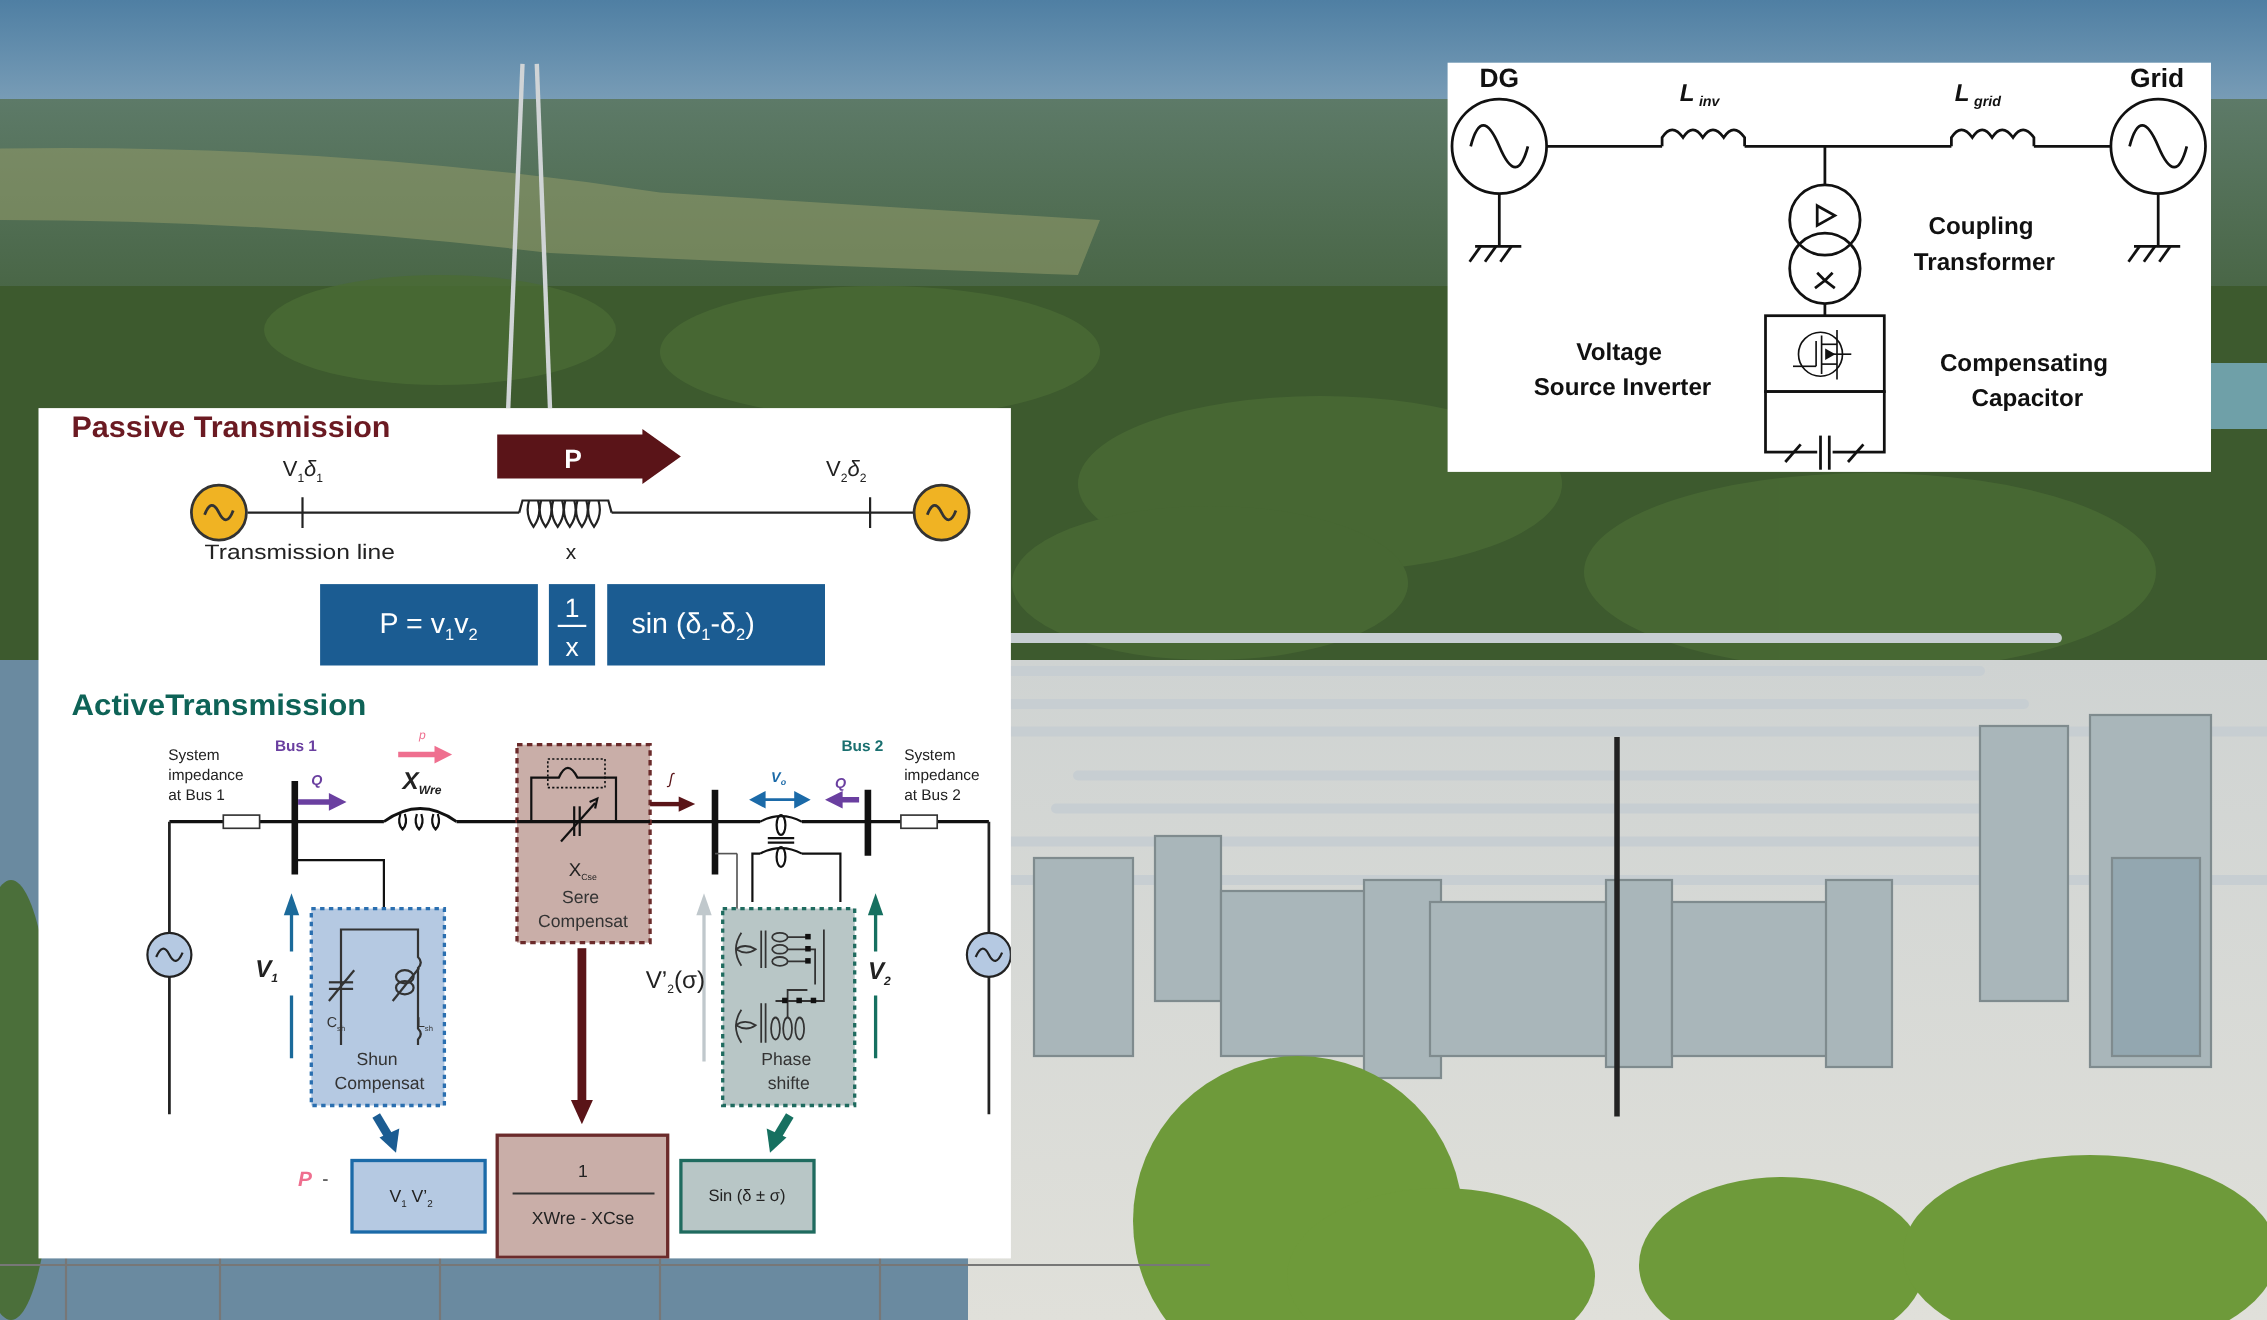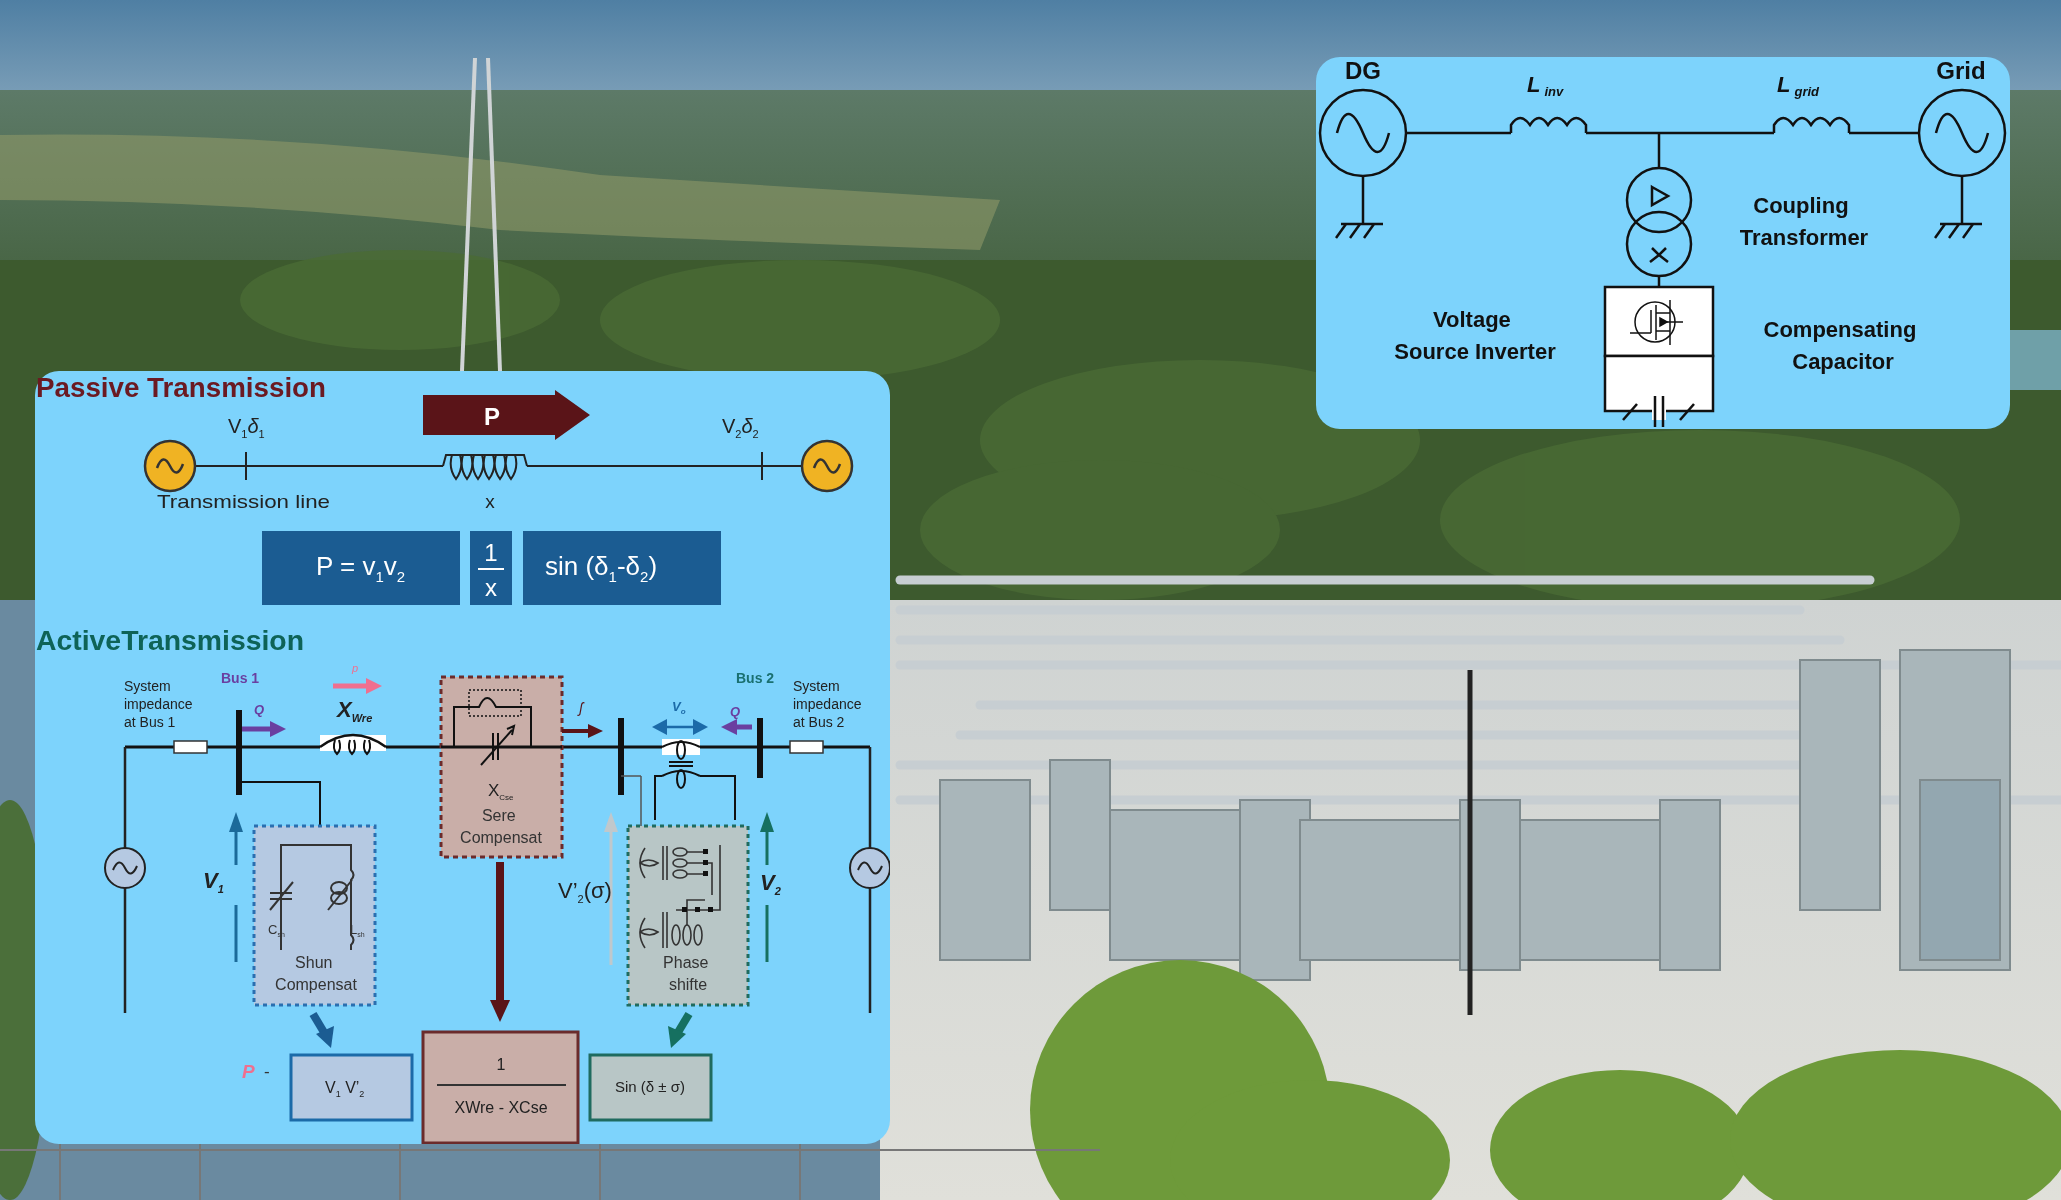--- a/index.html
+++ b/index.html
@@ -1,19 +1,19 @@
 <!DOCTYPE html>
 <html><head>
 <meta charset="utf-8">
 <style>
   html, body { margin:0; padding:0; }
   body { width:2061px; height:1200px; position:relative; overflow:hidden; font-family:"Liberation Sans", sans-serif; background:#6a8aa0; }
   #bg { position:absolute; left:0; top:0; width:2061px; height:1200px; }
-  .panel { position:absolute; background:#7dd3fc;border-radius:24px; }
-  #panel-left { left:35px; top:371px; width:855px; height:773px; }
+  .panel { position:absolute; background:#ffffff; }
+  #panel-left { left:35px; top:371px; width:855px; height:773px;padding-left:29px; }
   #panel-right { left:1316px; top:57px; width:694px; height:372px; }
   svg text { font-family:"Liberation Sans", sans-serif; }
   .condensed { font-stretch: condensed; }
 </style>
 </head>
 <body>
 
 <svg id="bg" viewBox="0 0 2061 1200" preserveAspectRatio="none">
   <defs>
     <linearGradient id="skyG" x1="0" y1="0" x2="0" y2="1">

